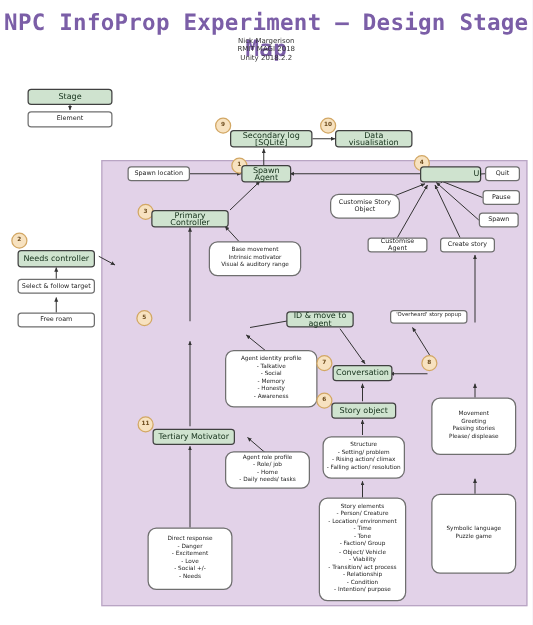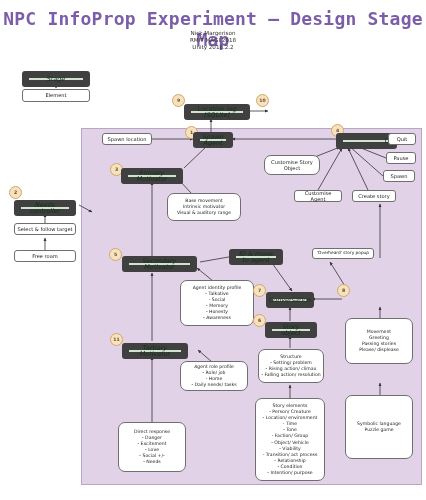--- a/index.html
+++ b/index.html
@@ -27,22 +27,22 @@
   }
 
   .node{
     position:absolute;box-sizing:border-box;
     display:flex;align-items:center;justify-content:center;text-align:center;
     border:1px solid #6f6f6f;border-radius:3px;background:#ffffff;
     font-size:5.1px;line-height:6.2px;color:#1d1d1d;
     padding:1px 2px;
   }
   .node.stage{
-    background:#cfe3cf;border:7px solid #404040;border-radius:3px;
-    font-size:6.4px;color:#14301a;font-style:italic;
+    background:#cfe3cf;border:1px solid #404040;border-radius:3px;
+    font-size:6.4px;color:#14301a;
   }
   .node.round{border-radius:7px;}
   .node.detail{
     border-radius:7px;border:1px solid #6f6f6f;background:#fff;
     font-size:4.6px;line-height:6.1px;white-space:pre-line;
     align-items:center;
   }
 
   .legend-stage{
     position:absolute;left:22px;top:71px;width:68px;height:13px;
@@ -141,53 +141,53 @@
       <line x1="383" y1="176" x2="349" y2="146"></line>
 
       <line x1="380" y1="258" x2="380" y2="204"></line>
     </g>
   </svg>
 
   <div class="node stage legend-stage">Stage</div>
   <div class="node legend-element">Element</div>
 
   <div class="badge" style="left:172px;top:94px;">9</div>
-  <div class="node stage" style="left:184px;top:104px;width:66px;height:14px;">Location log [SQLite]</div>
+  <div class="node stage" style="left:184px;top:104px;width:66px;height:14px;">Secondary log [SQLite]</div>
 
   <div class="badge" style="left:256px;top:94px;">10</div>
+  <div class="node stage" style="left:268px;top:104px;width:62px;height:14px;">Data visualisation</div>
 
   <div class="badge" style="left:185px;top:126px;">1</div>
   <div class="node" style="left:102px;top:133px;width:50px;height:12px;">Spawn location</div>
   <div class="node stage" style="left:193px;top:132px;width:40px;height:14px;">Spawn Agent</div>
 
   <div class="badge" style="left:331px;top:124px;">4</div>
   <div class="node stage" style="left:336px;top:133px;width:16px;height:13px;padding-left:45px;">UI</div>
 
   <div class="node" style="left:388px;top:133px;width:28px;height:12px;">Quit</div>
   <div class="node" style="left:386px;top:152px;width:30px;height:12px;">Pause</div>
   <div class="node" style="left:383px;top:170px;width:32px;height:12px;">Spawn</div>
 
   <div class="node round" style="left:264px;top:155px;width:56px;height:20px;white-space:pre-line;">Customise Story
 Object</div>
   <div class="node" style="left:294px;top:190px;width:48px;height:12px;">Customise Agent</div>
   <div class="node" style="left:352px;top:190px;width:44px;height:12px;">Create story</div>
 
   <div class="badge" style="left:110px;top:163px;">3</div>
-  <div class="node stage" style="left:121px;top:168px;width:62px;height:14px;">Primary Motivator</div>
+  <div class="node stage" style="left:121px;top:168px;width:62px;height:14px;">Primary Controller</div>
   <div class="node detail" style="left:167px;top:193px;width:74px;height:28px;">Base movement
 Intrinsic motivator
 Visual &amp; auditory range</div>
 
   <div class="badge" style="left:9px;top:186px;">2</div>
   <div class="node stage" style="left:14px;top:200px;width:62px;height:14px;">Needs controller</div>
   <div class="node" style="left:14px;top:223px;width:62px;height:12px;">Select &amp; follow target</div>
   <div class="node" style="left:14px;top:250px;width:62px;height:12px;">Free roam</div>
 
   <div class="badge" style="left:109px;top:248px;">5</div>
-  <div class="node stage" style="left:122px;top:256px;width:75px;height:13px;">Secondary Motivator</div>
 
   <div class="node stage" style="left:229px;top:249px;width:54px;height:13px;">ID &amp; move to agent</div>
   <div class="node" style="left:312px;top:248px;width:62px;height:11px;font-size:4.3px;">'Overheard' story popup</div>
 
   <div class="node detail" style="left:180px;top:280px;width:74px;height:46px;">Agent identity profile
 - Talkative
 - Social
 - Memory
 - Honesty
 - Awareness</div>

